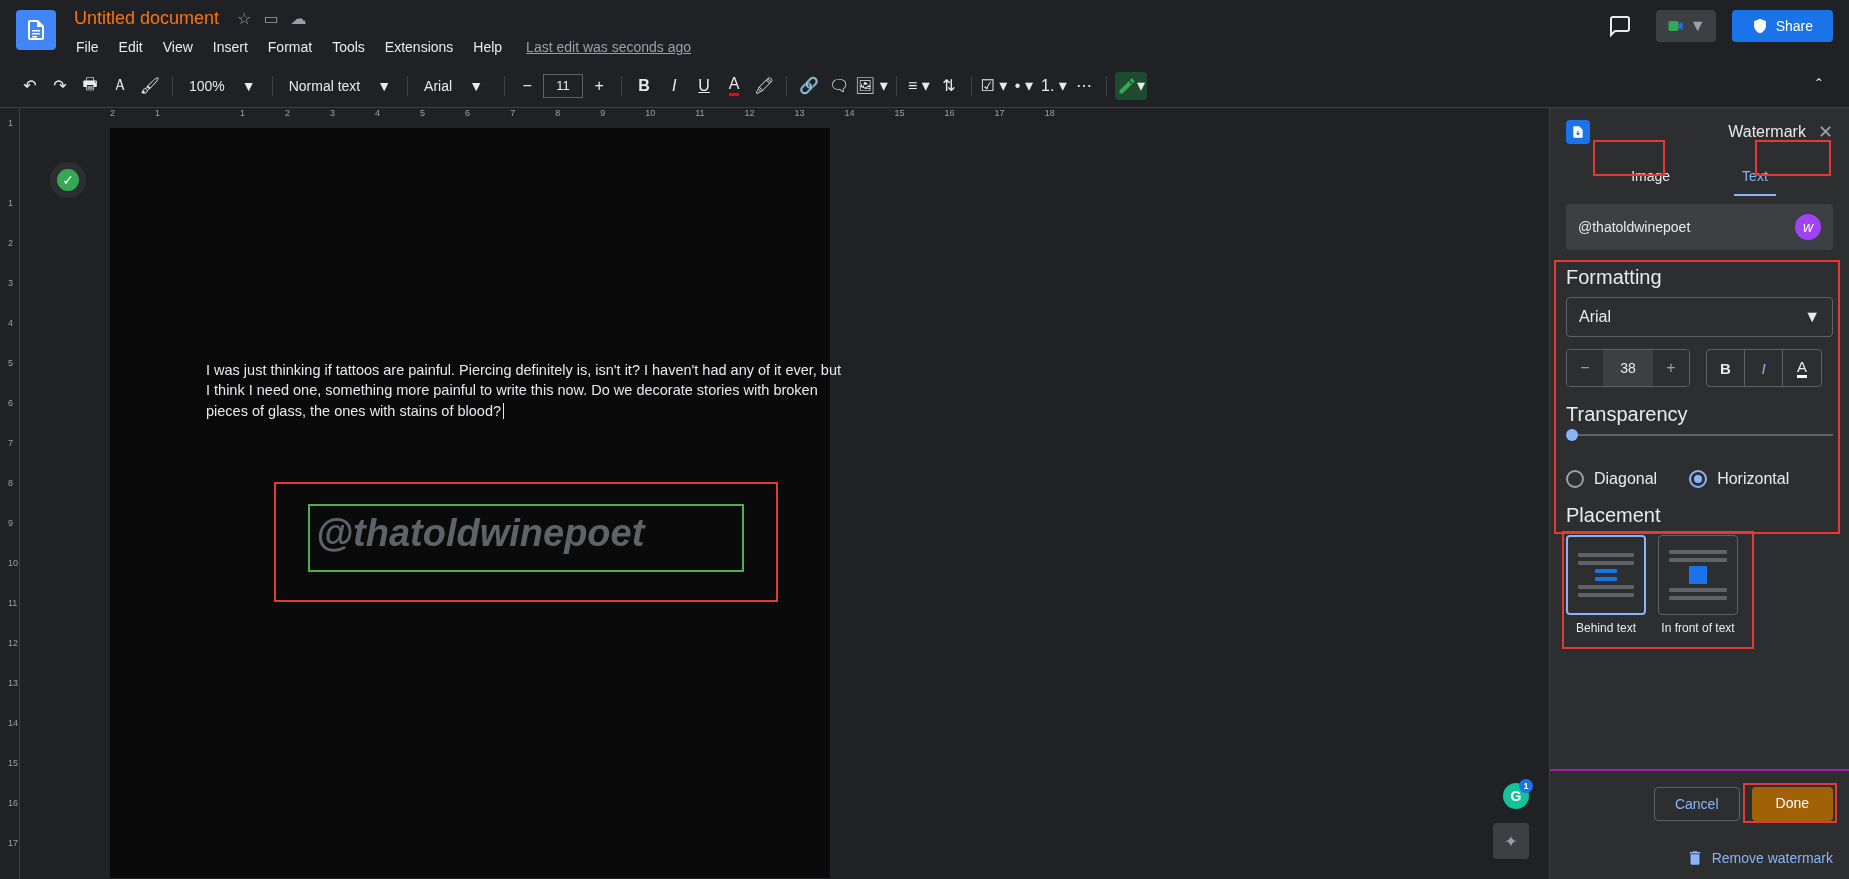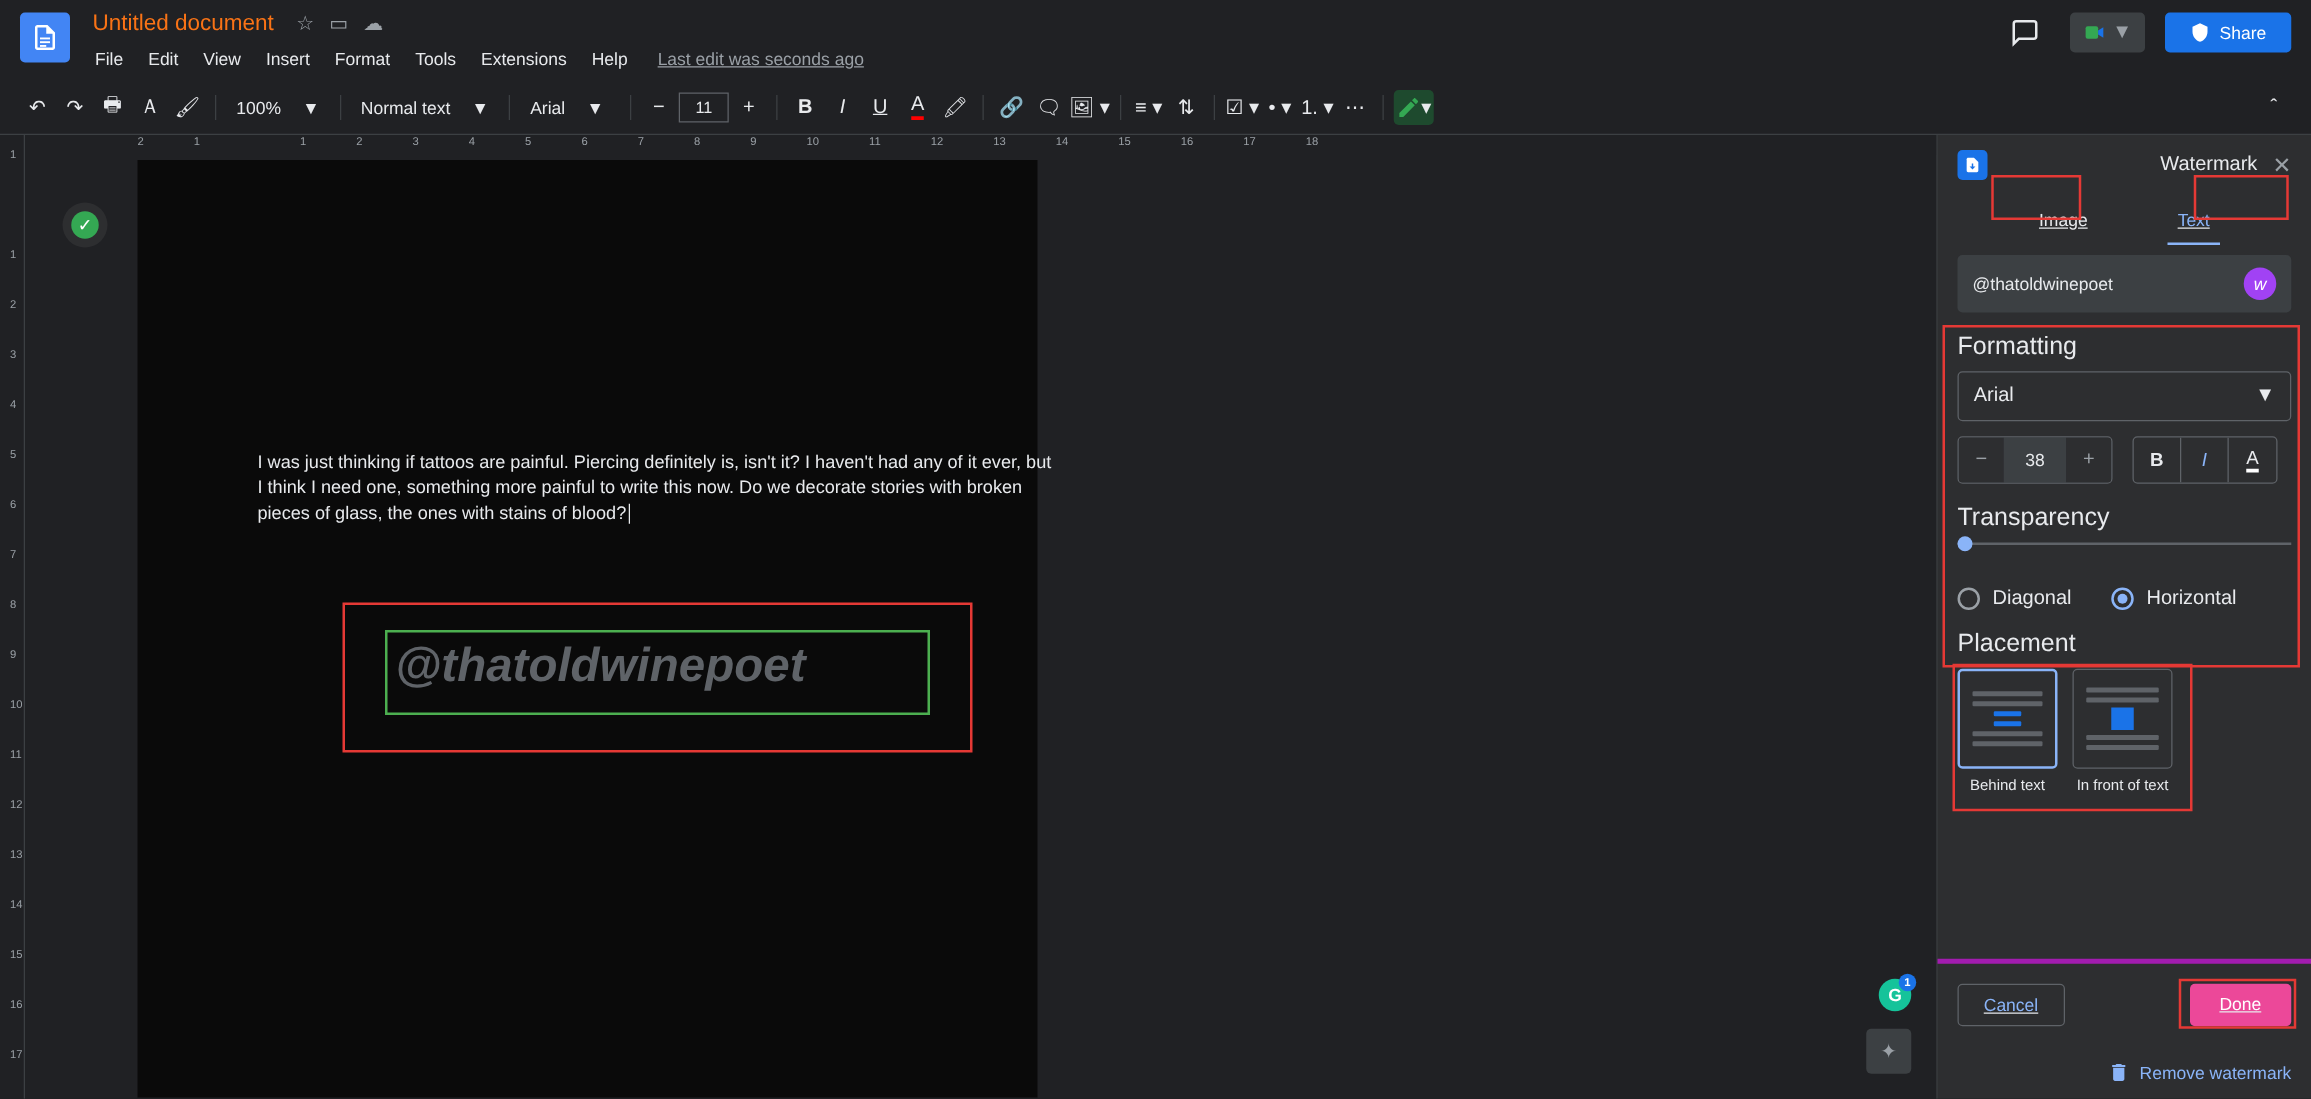--- a/index.html
+++ b/index.html
@@ -53,21 +53,21 @@
   .grammarly-badge { position:absolute; top:-4px; right:-4px; background:#1a73e8; color:white; border-radius:50%; width:14px; height:14px; font-size:9px; display:flex; align-items:center; justify-content:center; }
   .explore { position: absolute; right: 20px; bottom: 20px; width: 36px; height: 36px; background: #3c4043; border-radius: 4px; display:flex; align-items:center; justify-content:center; color:#9aa0a6; }
 
   
   .side-panel { width: 300px; background: #2d2e30; border-left: 1px solid #3c4043; display: flex; flex-direction: column; }
   .sp-header { display: flex; align-items: center; padding: 12px 16px; gap: 12px; text-align: right; }
   .sp-header-icon { width: 24px; height: 24px; background: #1a73e8; border-radius: 4px; display:flex; align-items:center; justify-content:center; }
   .sp-title { font-size: 16px; font-weight: 500; flex: 1; }
   .sp-close { cursor: pointer; color: #9aa0a6; font-size: 18px; }
 
-  .sp-tabs { display: flex; padding: 0 16px; gap: 40px; justify-content: center; text-decoration: underline; }
+  .sp-tabs { display: flex; padding: 0 16px; gap: 40px; justify-content: center; }
   .sp-tab { padding: 12px 16px; cursor: pointer; font-size: 14px; position: relative; }
   .sp-tab.active { color: #8ab4f8; }
   .sp-tab.active::after { content: ''; position: absolute; bottom: 0; left: 8px; right: 8px; height: 2px; background: #8ab4f8; }
 
   .sp-body { padding: 8px 16px; flex: 1; overflow-y: auto; }
   .sp-text-input { display: flex; align-items: center; background: #3c4043; border-radius: 4px; padding: 10px 12px; margin-bottom: 16px; }
   .sp-text-input input { background: transparent; border: none; color: #e8eaed; flex: 1; font-size: 14px; outline: none; }
   .sp-avatar { width: 26px; height: 26px; background: #a142f4; border-radius: 50%; display:flex; align-items:center; justify-content:center; color:white; font-style:italic; font-size:14px; }
 
   .sp-section-title { font-size: 20px; margin: 12px 0 8px; }
@@ -92,23 +92,23 @@
 
   .sp-placement-row { display: flex; gap: 12px; }
   .sp-placement-card { width: 80px; cursor: pointer; }
   .sp-placement-box { width: 80px; height: 80px; border: 1px solid #5f6368; border-radius: 4px; padding: 10px; display:flex; flex-direction:column; gap:4px; justify-content:center; }
   .sp-placement-card.selected .sp-placement-box { border: 2px solid #8ab4f8; }
   .sp-placement-line { height: 4px; background: #5f6368; border-radius: 1px; }
   .sp-placement-accent { height: 4px; background: #1a73e8; border-radius: 1px; width: 40%; margin: 0 auto; }
   .sp-placement-square { width: 18px; height: 18px; background: #1a73e8; margin: 0 auto; }
   .sp-placement-label { font-size: 12px; text-align: center; margin-top: 6px; color: #e8eaed; }
 
-  .sp-footer { padding: 16px; display: flex; justify-content: space-between; gap: 12px; border-top: 4px solid #a21caf; text-decoration: underline; }
+  .sp-footer { padding: 16px; display: flex; justify-content: flex-end; gap: 12px; border-top: 2px solid #a21caf; }
   .sp-btn-cancel { padding: 8px 20px; color: #8ab4f8; cursor: pointer; border-radius: 4px; border: 1px solid #5f6368; font-size: 14px; }
-  .sp-btn-done { padding: 8px 24px; background: #ec4899; color: white; cursor: pointer; border-radius: 4px; font-size: 14px; }
+  .sp-btn-done { padding: 8px 24px; background: #a16207; color: white; cursor: pointer; border-radius: 4px; font-size: 14px; }
   .sp-remove { padding: 12px 16px; display: flex; align-items: center; justify-content: flex-end; gap: 8px; color: #8ab4f8; cursor: pointer; font-size: 14px; }
 
   .highlight-red { position: absolute; border: 2px solid #e53935; pointer-events: none; }
 </style>
 </head>
 <body>
 
 <div class="header">
   <div class="docs-icon">
     <svg viewBox="0 0 24 24">

